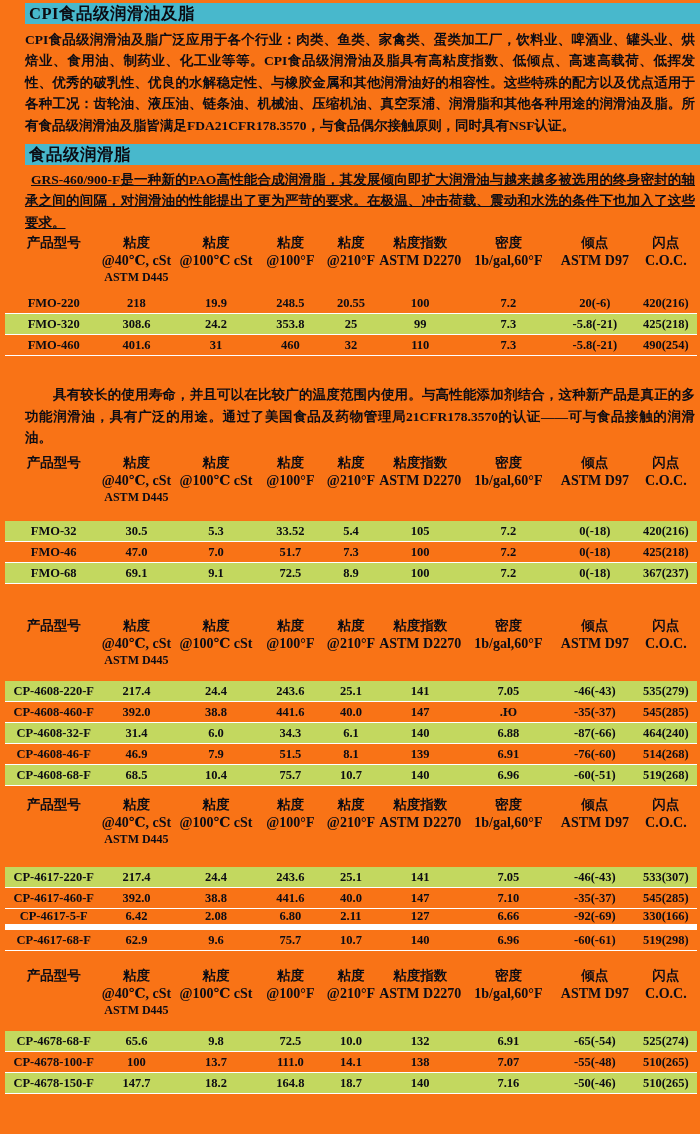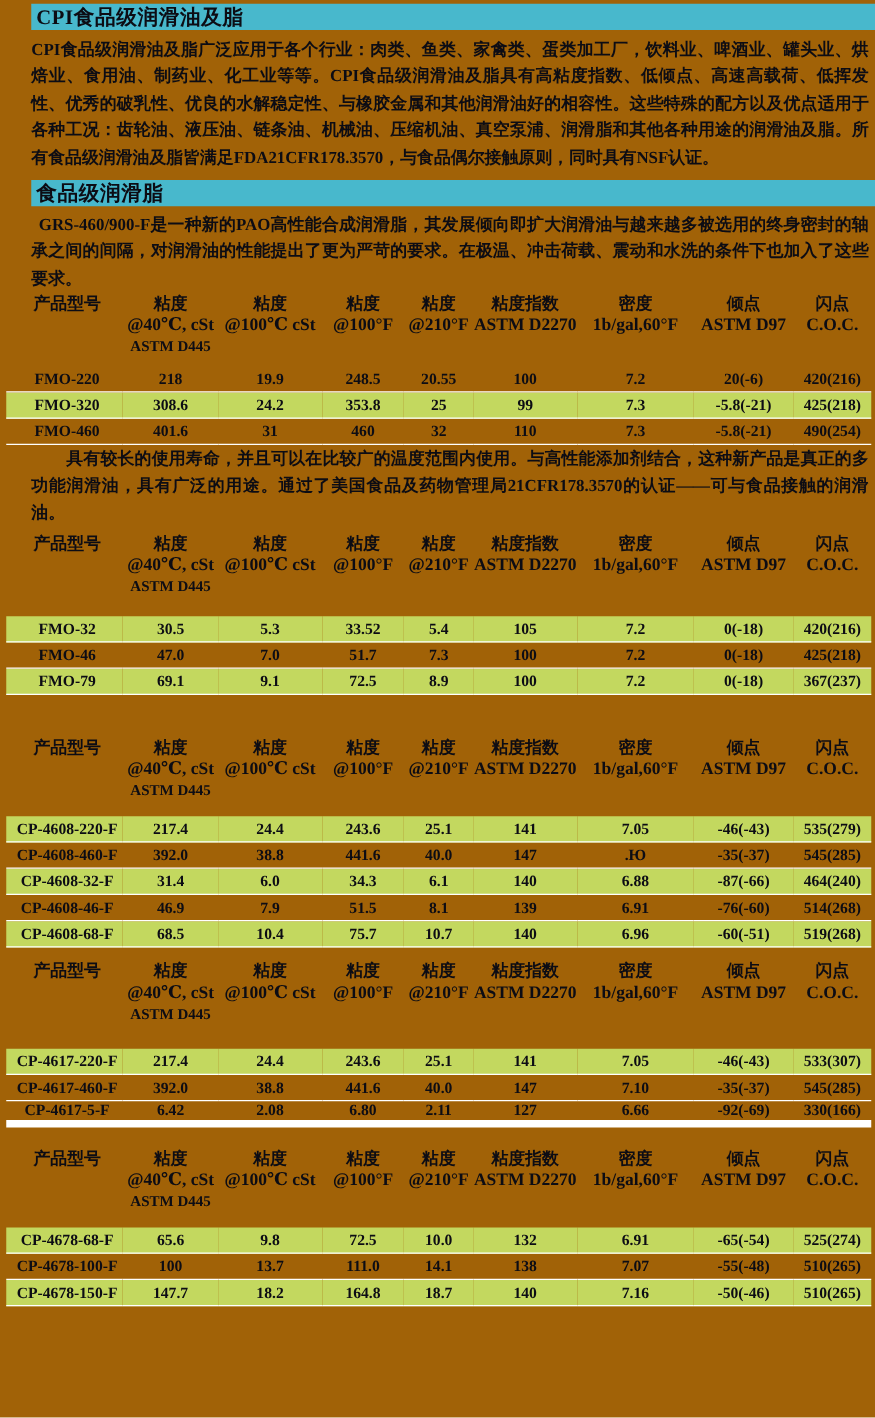--- a/index.html
+++ b/index.html
@@ -1,19 +1,19 @@
 <!DOCTYPE html>
 <html style="--cyan: #48b8cc; --green: #c3d85f; --text: #0c0c14;"><head>
 <meta charset="utf-8">
 <style>
   html,body{margin:0;padding:0;background:#ffffff;}
   .page{
     position:relative;
     width:700px;height:1134px;
-    background:#a16207;
+    background:#f97316;
     overflow:hidden;
     font-family:"Liberation Serif","DejaVu Serif",serif;
     font-weight:bold;
     color:var(--text,#0c0c14);
     padding-top:3px;
     box-sizing:border-box;
   }
   .section-bar{
     margin-left:25px;
     height:21px;
@@ -26,22 +26,22 @@
   .section-bar + .para{margin-top:5px;}
   .para{
     margin:0 5px 0 25px;
     font-size:13.5px;
     line-height:21.4px;
     text-align:justify;
   }
   .para.indent{ text-indent:28px; }
   .para.small-indent{ text-indent:6px; }
   #bar2{ margin-top:8px; }
-  #para2{ margin-top:4px; }
-  #para3{ }
+  #para2{ margin-top:4px;text-decoration:underline; }
+  #para3{ margin-top:28px; }
 
   table.spec-table{
     width:692px;
     margin-left:5px;
     border-collapse:collapse;
     table-layout:fixed;
     font-size:12.5px;
   }
   #table1{ margin-top:1px; }
   #table2{ margin-top:6px; }
@@ -247,21 +247,21 @@
           <td>47.0</td>
           <td>7.0</td>
           <td>51.7</td>
           <td>7.3</td>
           <td>100</td>
           <td>7.2</td>
           <td>0(-18)</td>
           <td>425(218)</td>
         </tr>
         <tr class="hl ">
-          <td>FMO-79</td>
+          <td>FMO-68</td>
           <td>69.1</td>
           <td>9.1</td>
           <td>72.5</td>
           <td>8.9</td>
           <td>100</td>
           <td>7.2</td>
           <td>0(-18)</td>
           <td>367(237)</td>
         </tr>
       </tbody>
@@ -458,20 +458,31 @@
           <td>6.80</td>
           <td>2.11</td>
           <td>127</td>
           <td>6.66</td>
           <td>-92(-69)</td>
           <td>330(166)</td>
         </tr>
         <tr class="spacer">
           <td colspan="9"></td>
         </tr>
+        <tr class="">
+          <td>CP-4617-68-F</td>
+          <td>62.9</td>
+          <td>9.6</td>
+          <td>75.7</td>
+          <td>10.7</td>
+          <td>140</td>
+          <td>6.96</td>
+          <td>-60(-61)</td>
+          <td>519(298)</td>
+        </tr>
       </tbody>
     </table>
   <table class="spec-table" id="table5">
       <colgroup>
         <col class="c1">
         <col class="c2">
         <col class="c3">
         <col class="c4">
         <col class="c5">
         <col class="c6">

